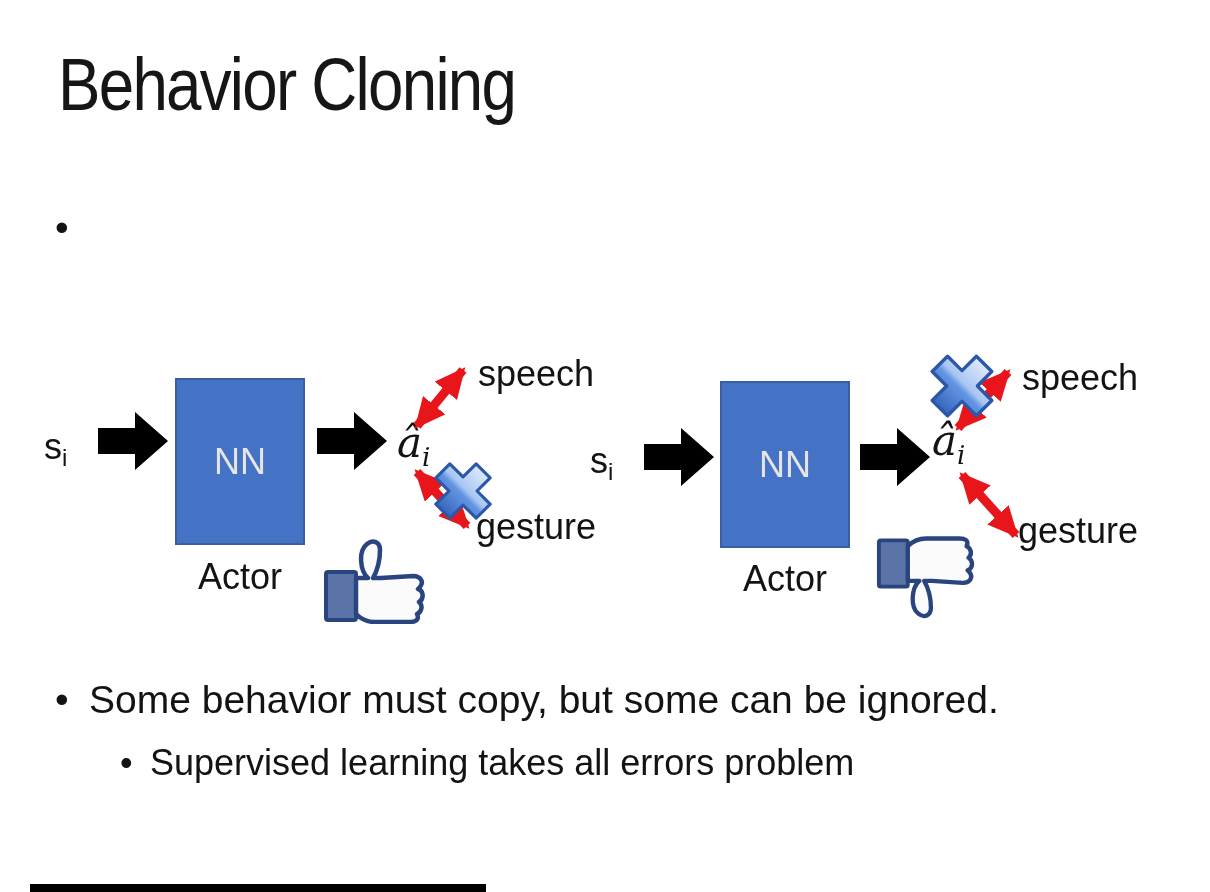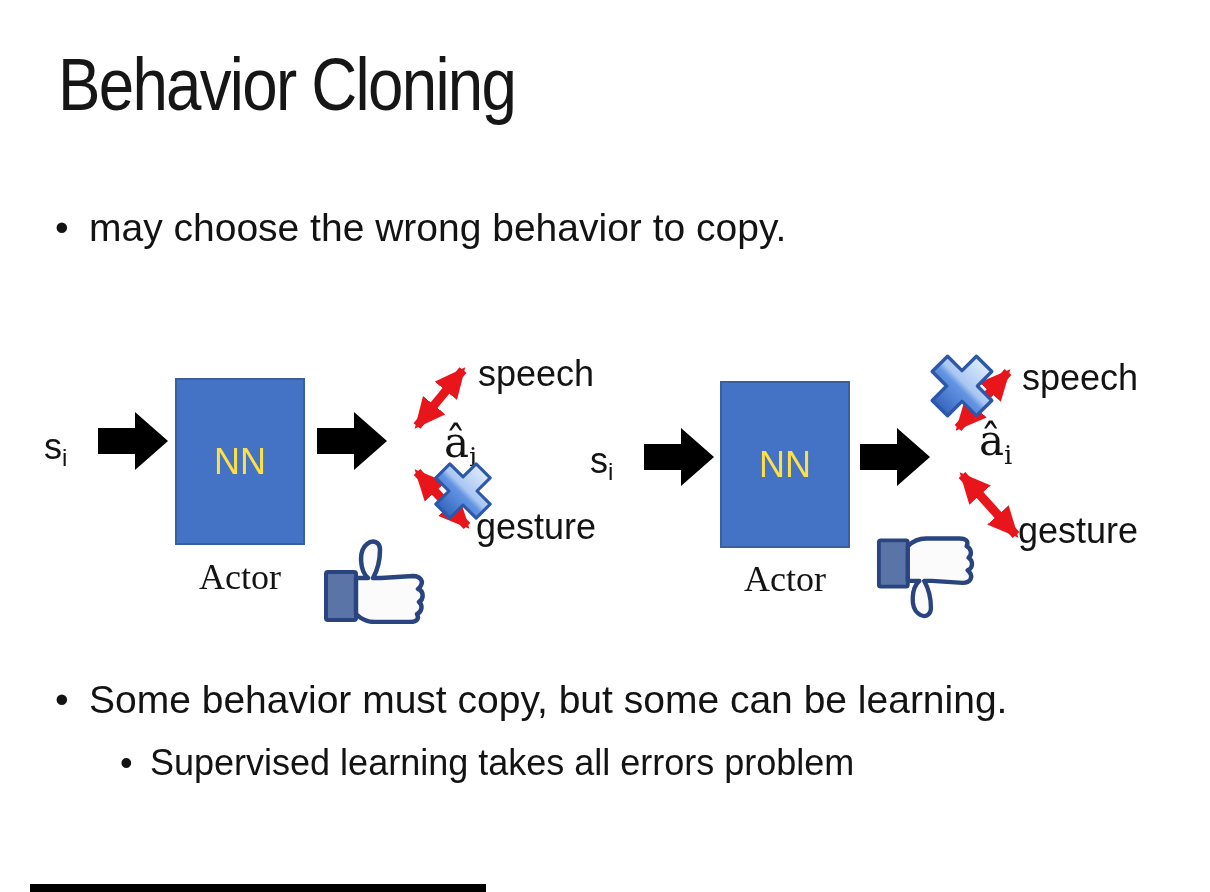--- a/index.html
+++ b/index.html
@@ -18,28 +18,28 @@
   .sub{left:120px;top:738px;font-size:36px;}
   .sub .dot{flex:0 0 30px;line-height:50px;}
   .sub .btext{line-height:50px;white-space:nowrap;}
 
   .diagram{position:absolute;}
   .dg-left{left:40px;top:350px;width:570px;height:292px;}
   .dg-right{left:585px;top:350px;width:600px;height:292px;}
   .dg-item{position:absolute;white-space:nowrap;text-align:right;}
   .svar{font-size:36px;}
   .svar .subs{font-size:24px;vertical-align:-7px;}
-  .ahat{font-family:"DejaVu Serif",serif;font-size:42px;margin-left:47px;}
+  .ahat{font-family:"DejaVu Serif",serif;font-style:italic;font-size:42px;}
   .ahat .subs{font-size:26px;vertical-align:-9px;}
   .nnbox{background:#4472c4;border:2px solid #3a5f9e;display:flex;align-items:center;
-         justify-content:center;color:#fde047;font-size:36px;box-sizing:border-box;}
+         justify-content:center;color:#e5e5e5;font-size:36px;box-sizing:border-box;}
   .blk{position:absolute;width:70px;height:58px;}
   .rarrow{position:absolute;overflow:visible;z-index:3;}
   .dlabel{font-size:36px;z-index:4;}
-  .actor{font-size:36px;text-align:center;font-family:Liberation Serif, serif;}
+  .actor{font-size:36px;text-align:center;}
   .cross{position:absolute;z-index:5;}
   .thumb{position:absolute;}
   .thumb-down svg{transform:scaleY(-1);}
   .bottom-bar{position:absolute;left:30px;top:884px;width:456px;height:8px;background:#000;}
 </style>
 </head>
 <body>
 
 <svg width="0" height="0" style="position:absolute" aria-hidden="true">
   <defs>
@@ -58,21 +58,20 @@
   </defs>
 </svg>
 
 <div class="slide">
 
   <h1 class="title">Behavior Cloning</h1>
 
   <div class="bullet b1">
     <span class="dot">•</span>
     <div class="btext">
-      <div>may choose the wrong behavior to copy.</div>
     </div>
   </div>
 
   <div class="diagram dg-left">
     <span class="dg-item svar" style="left:4px;top:76px"><span>s</span><span class="subs">i</span></span>
 
     <svg class="blk" style="left:58px;top:62px" viewBox="0 0 70 58">
       <polygon points="0,16 37,16 37,0 70,29 37,58 37,42 0,42" fill="#000"></polygon>
     </svg>
 
@@ -150,21 +149,21 @@
         <rect x="3" y="34" width="30" height="48" rx="2" fill="#5b74a8" stroke="#29447e" stroke-width="4"></rect>
         <path d="M33,40 L45,40 C37,33 35,13 44,6 C50,1 57,4 57,12 C57,23 54,33 50,40 L58,40 L90,38
                  C98,38 101,44 97,49 L95,51 C101,53 101,61 96,64 C100,67 99,74 94,76 C97,82 92,84 87,84
                  L52,84 C44,84 37,80 33,76 Z" fill="#fbfbfb" stroke="#29447e" stroke-width="4.5" stroke-linejoin="round"></path>
       </svg>
     </div>
   </div>
 
   <div class="bullet b2">
     <span class="dot">•</span>
-    <div class="btext">Some behavior must copy, but some can be learning.</div>
+    <div class="btext">Some behavior must copy, but some can be ignored.</div>
   </div>
 
   <div class="bullet sub">
     <span class="dot">•</span>
     <div class="btext">Supervised learning takes all errors problem</div>
   </div>
 
   <div class="bottom-bar"></div>
 
 </div>

